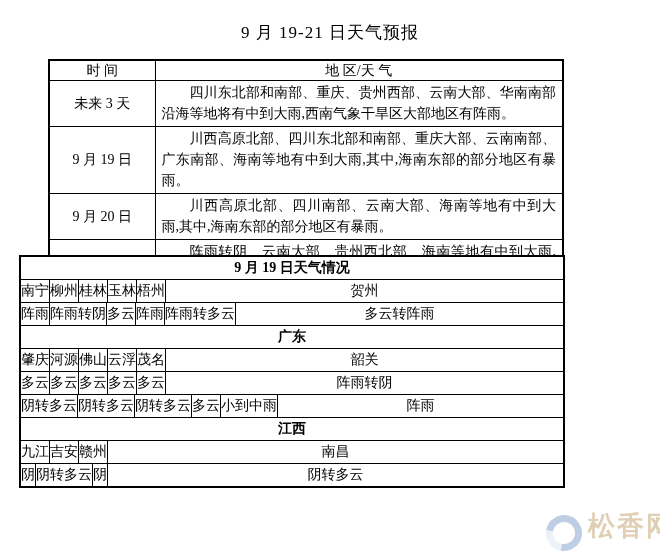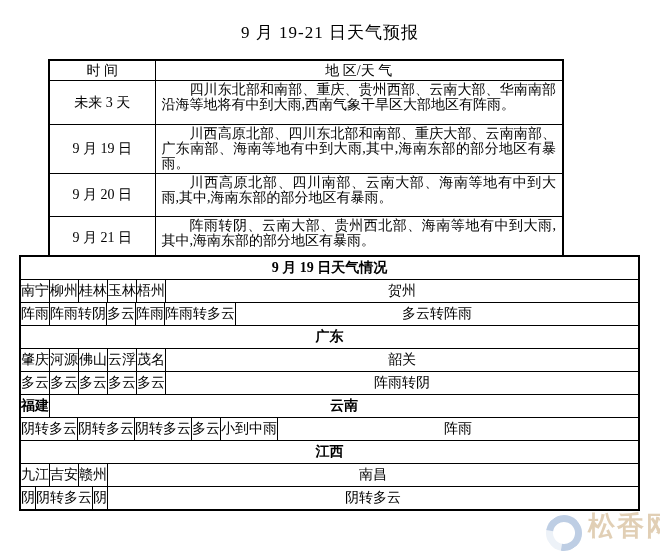--- a/index.html
+++ b/index.html
@@ -18,29 +18,29 @@
   table.t1{
     position:absolute;top:59px;left:48px;width:516px;
     border-collapse:collapse;table-layout:fixed;
     border:2px solid #000;
   }
   .t1 td{border:1px solid #000;font-size:14px;padding:0;vertical-align:middle}
   .t1 .col-time{width:106px}
   .t1 td.th{text-align:center;height:19px}
   .t1 td.time{text-align:center}
   .t1 td.desc{padding:1px 6px 2px 6px;vertical-align:top}
-  .t1 td.desc p{margin:0;line-height:15px;text-indent:2em;text-align:justify}
+  .t1 td.desc p{margin:0;line-height:21px;text-indent:2em;text-align:justify}
   .t1 tr.hr{height:19px}
   .t1 tr.r1{height:44px}
   .t1 tr.r2{height:43px}
   .t1 tr.r3{height:43px}
   .t1 tr.r4{height:44px}
   
   .t2{
-    position:absolute;top:255px;left:19px;width:621px;
+    position:absolute;top:255px;left:19px;width:546px;
     border:2px solid #000;box-sizing:border-box;background:#fff;
   }
   .t2 .row{display:flex;height:22px;border-bottom:1px solid #000;align-items:stretch}
   .t2 .row:last-child{border-bottom:none}
   .t2 .cell{
     display:flex;align-items:center;justify-content:center;
     font-size:14px;border-right:1px solid #000;box-sizing:border-box;
     white-space:nowrap;overflow:hidden;flex:0 0 auto;
   }
   .t2 .cell:last-child{border-right:none;flex:1 1 auto}
@@ -150,24 +150,20 @@
   <div class="row">
     <div class="cell gd0">多云</div>
     <div class="cell gd1">多云</div>
     <div class="cell gd2">多云</div>
     <div class="cell gd3">多云</div>
     <div class="cell gd4">多云</div>
     <div class="cell">阵雨转阴</div>
   </div>
 
   <div class="row">
-    <div class="cell half0 bold">福建</div>
-    <div class="cell bold">云南</div>
-  </div>
-  <div class="row">
     <div class="cell fy0">阴转多云</div>
     <div class="cell fy1">阴转多云</div>
     <div class="cell fy2">阴转多云</div>
     <div class="cell fy3">多云</div>
     <div class="cell fy4">小到中雨</div>
     <div class="cell">阵雨</div>
   </div>
 
   <div class="row">
     <div class="cell full bold">江西</div>

